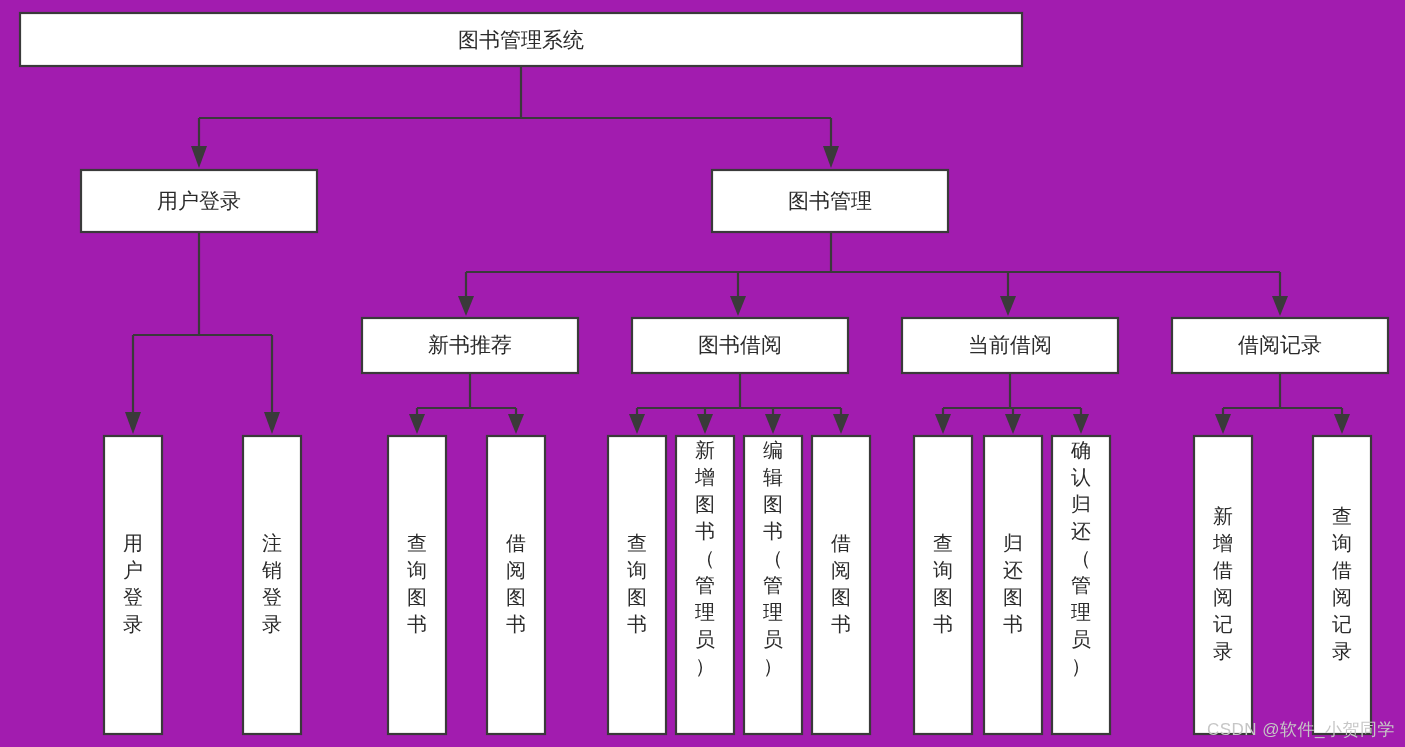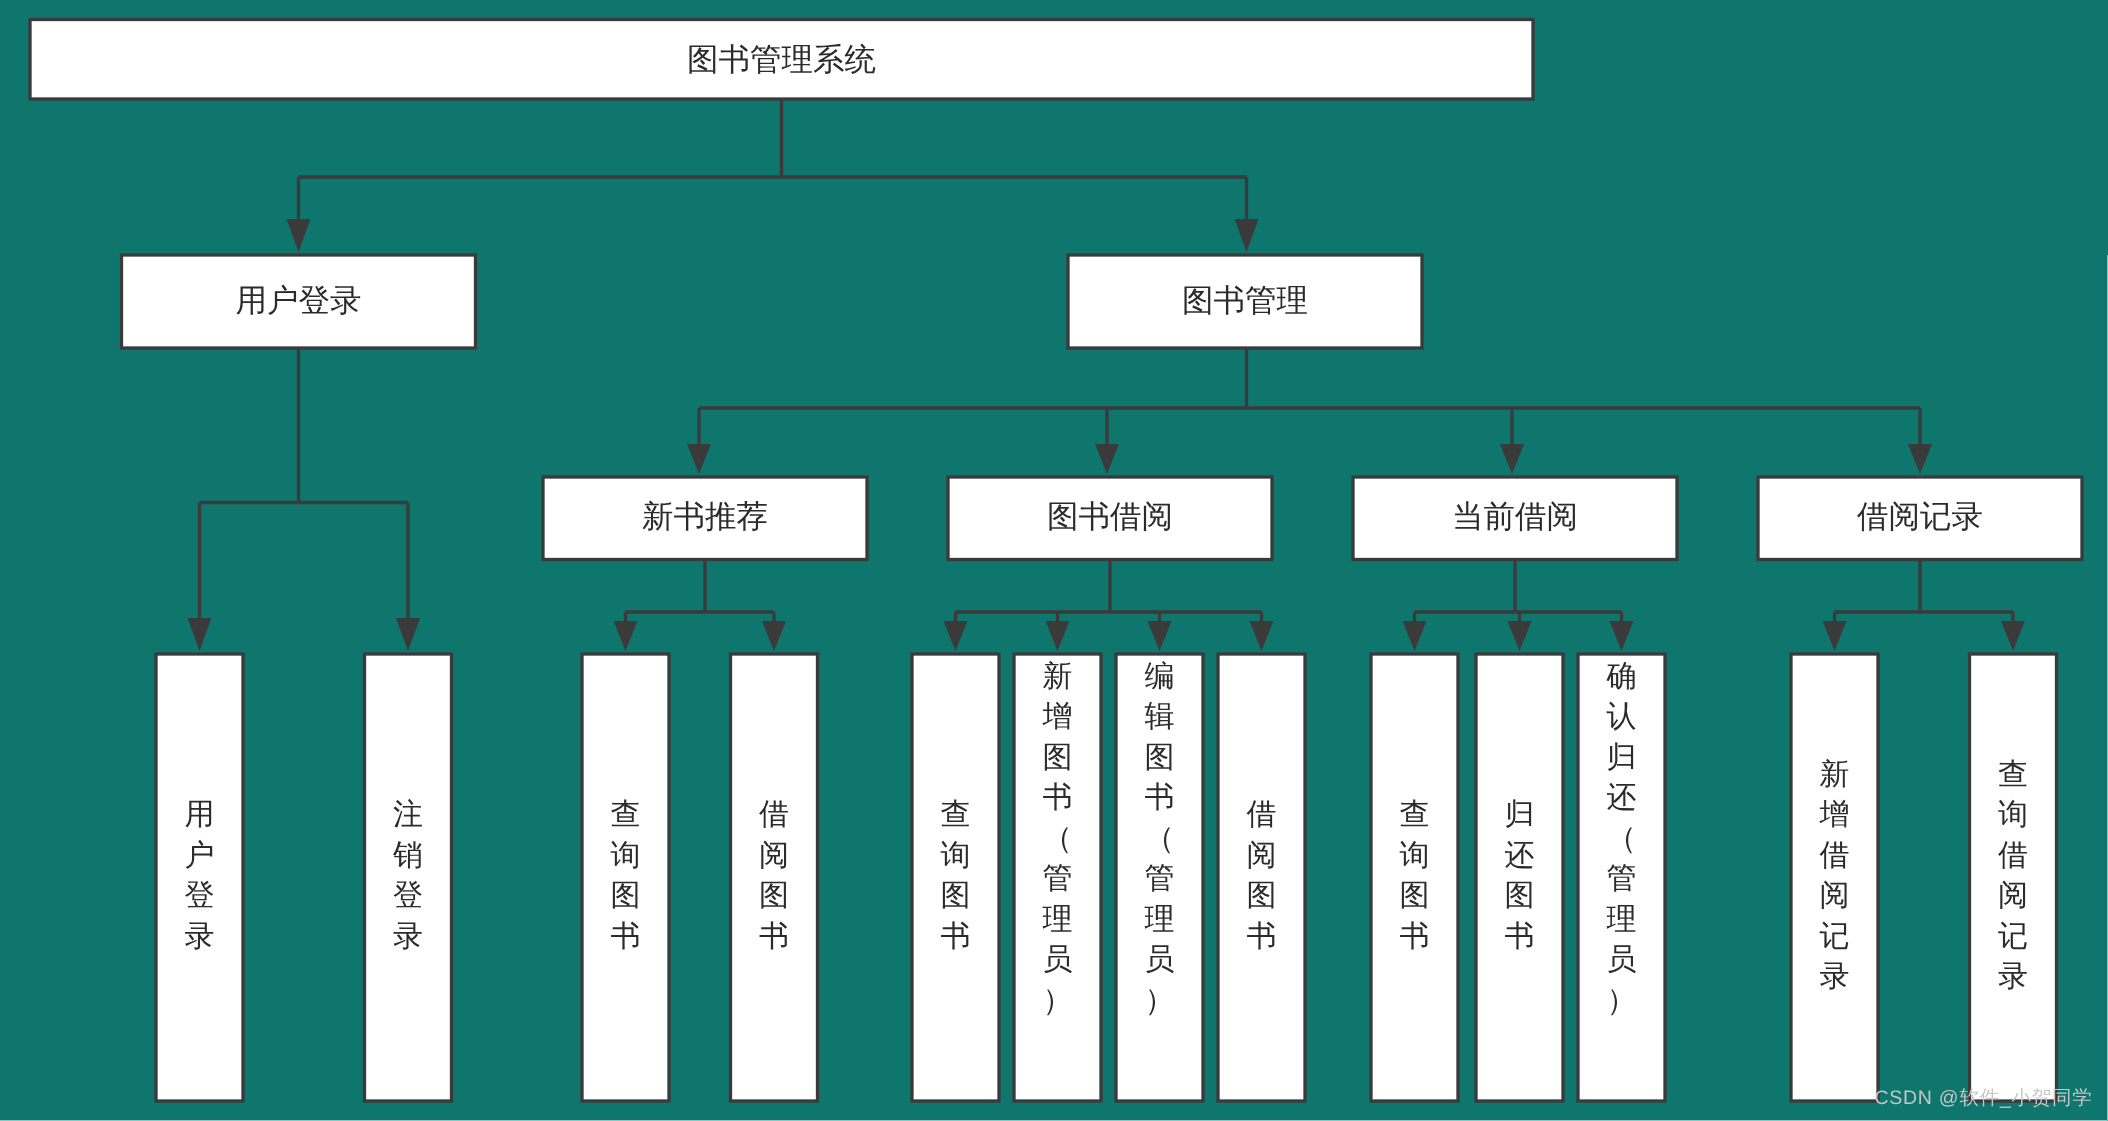--- a/index.html
+++ b/index.html
@@ -8,21 +8,21 @@
     padding: 0;
     background: #ffffff;
   }
   body {
     font-family: "Liberation Sans", "DejaVu Sans", sans-serif;
   }
   #diagram-root {
     position: relative;
     width: 1405px;
     height: 747px;
-    background: #0f766e;
+    background: #a21caf;
     overflow: hidden;
   }
   svg.flow {
     position: absolute;
     left: 0;
     top: 0;
     width: 1405px;
     height: 747px;
     display: block;
   }
@@ -51,21 +51,21 @@
   text.node-label.vertical {
     font-size: 20px;
     text-anchor: middle;
     dominant-baseline: middle;
   }
   .watermark {
     position: absolute;
     right: 10px;
     bottom: 6px;
     color: #c6c6c6;
-    font-size: 13px;
+    font-size: 17px;
     font-family: "Liberation Sans", "DejaVu Sans", sans-serif;
     white-space: nowrap;
     letter-spacing: 0.5px;
   }
 </style>
 </head>
 <body>
 
 <div id="diagram-root">
 

